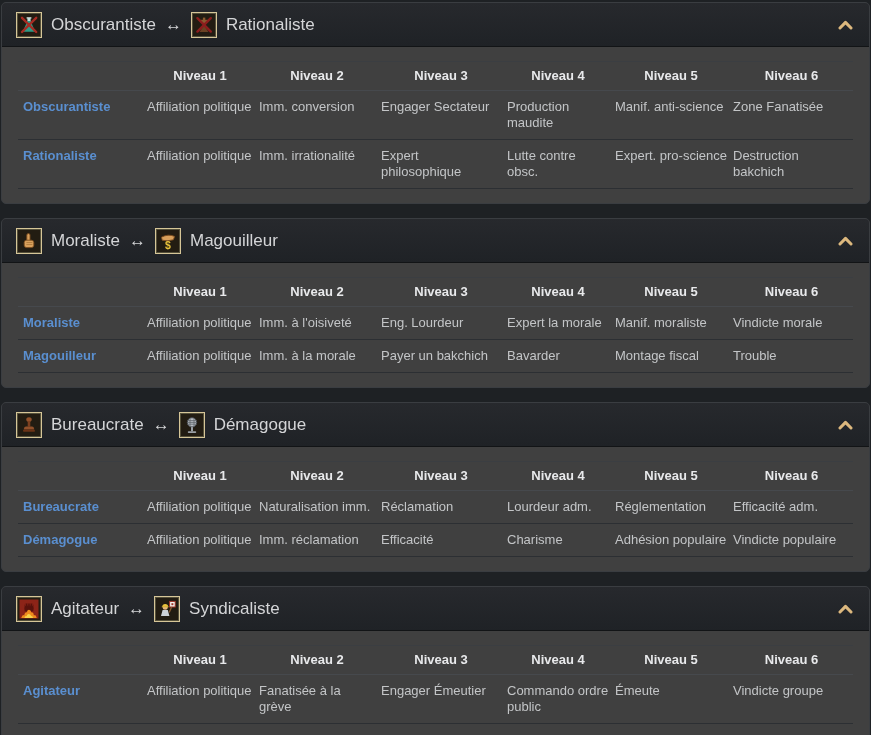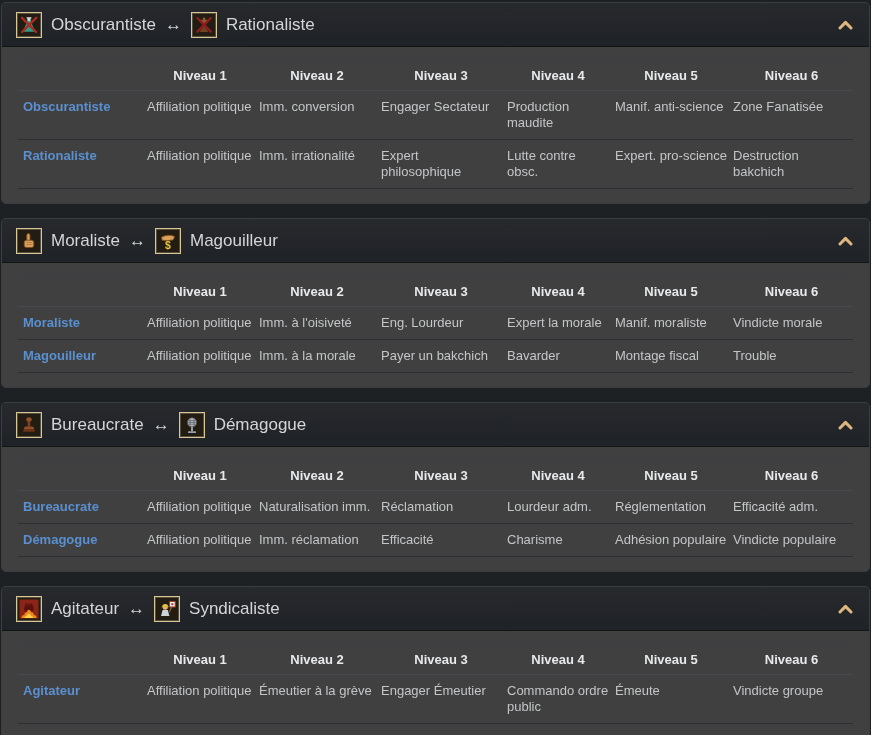--- a/index.html
+++ b/index.html
@@ -357,21 +357,21 @@
           <th>Niveau 3</th>
           <th>Niveau 4</th>
           <th>Niveau 5</th>
           <th>Niveau 6</th>
         </tr>
       </thead>
       <tbody>
         <tr>
           <td><a class="faction-link">Agitateur</a></td>
           <td>Affiliation politique</td>
-          <td>Émeutier à la grève</td>
+          <td>Fanatisée à la grève</td>
           <td>Engager Émeutier</td>
           <td>Commando ordre public</td>
           <td>Émeute</td>
           <td>Vindicte groupe</td>
         </tr>
         <tr>
           <td><a class="faction-link">Syndicaliste</a></td>
           <td>Affiliation politique</td>
           <td>Augm. salariale</td>
           <td>Eng. Grév. Casseur</td>

